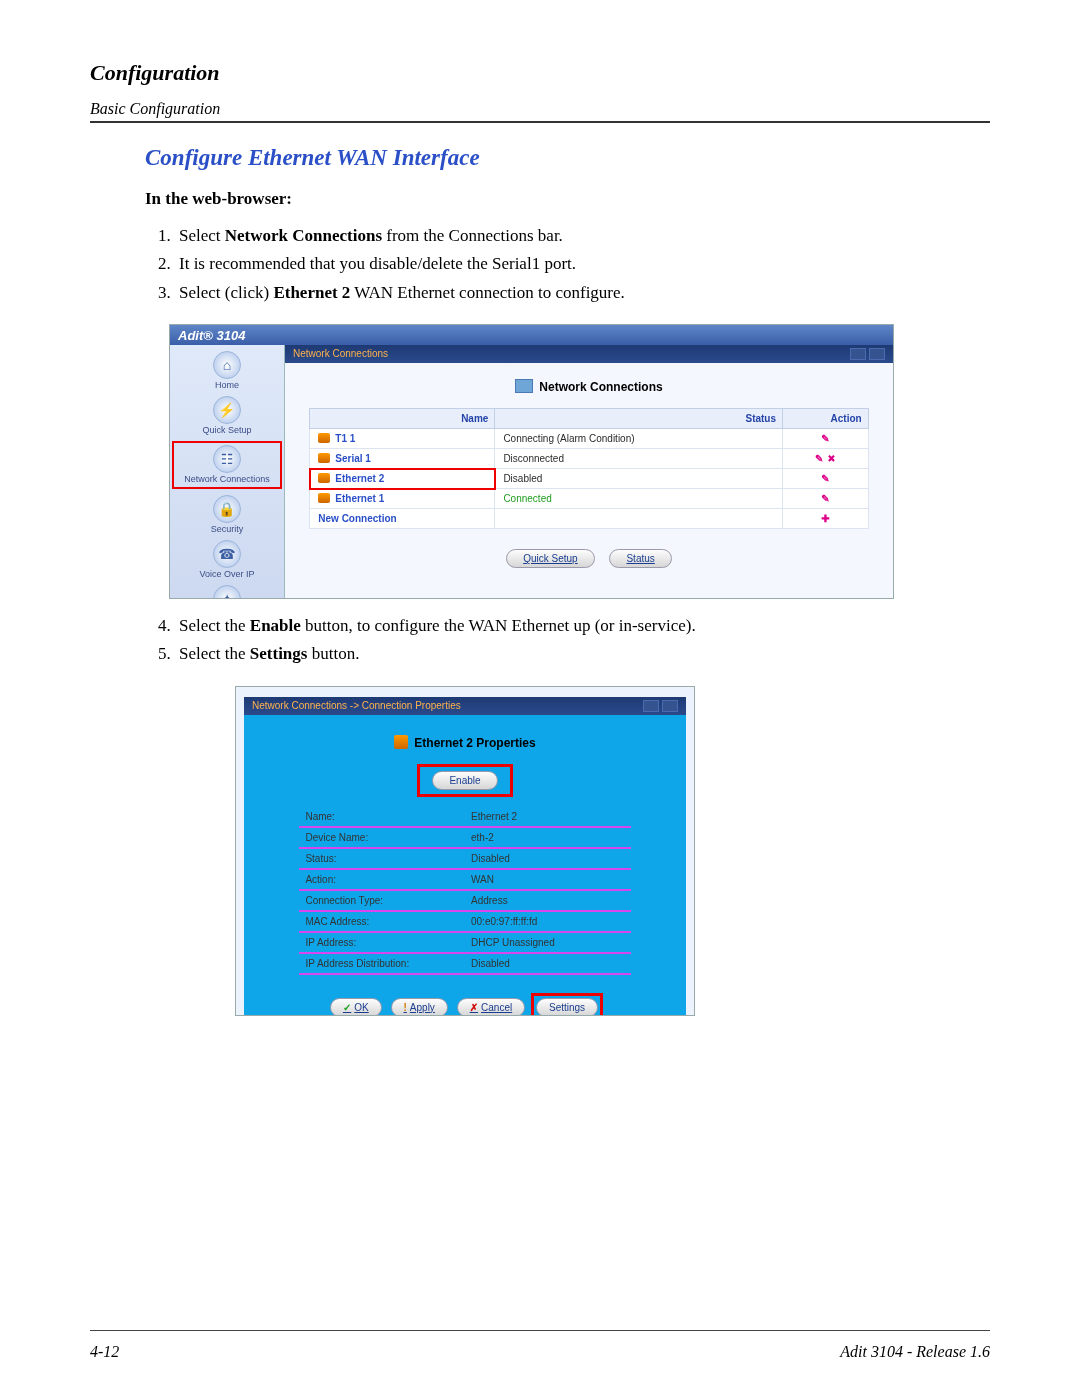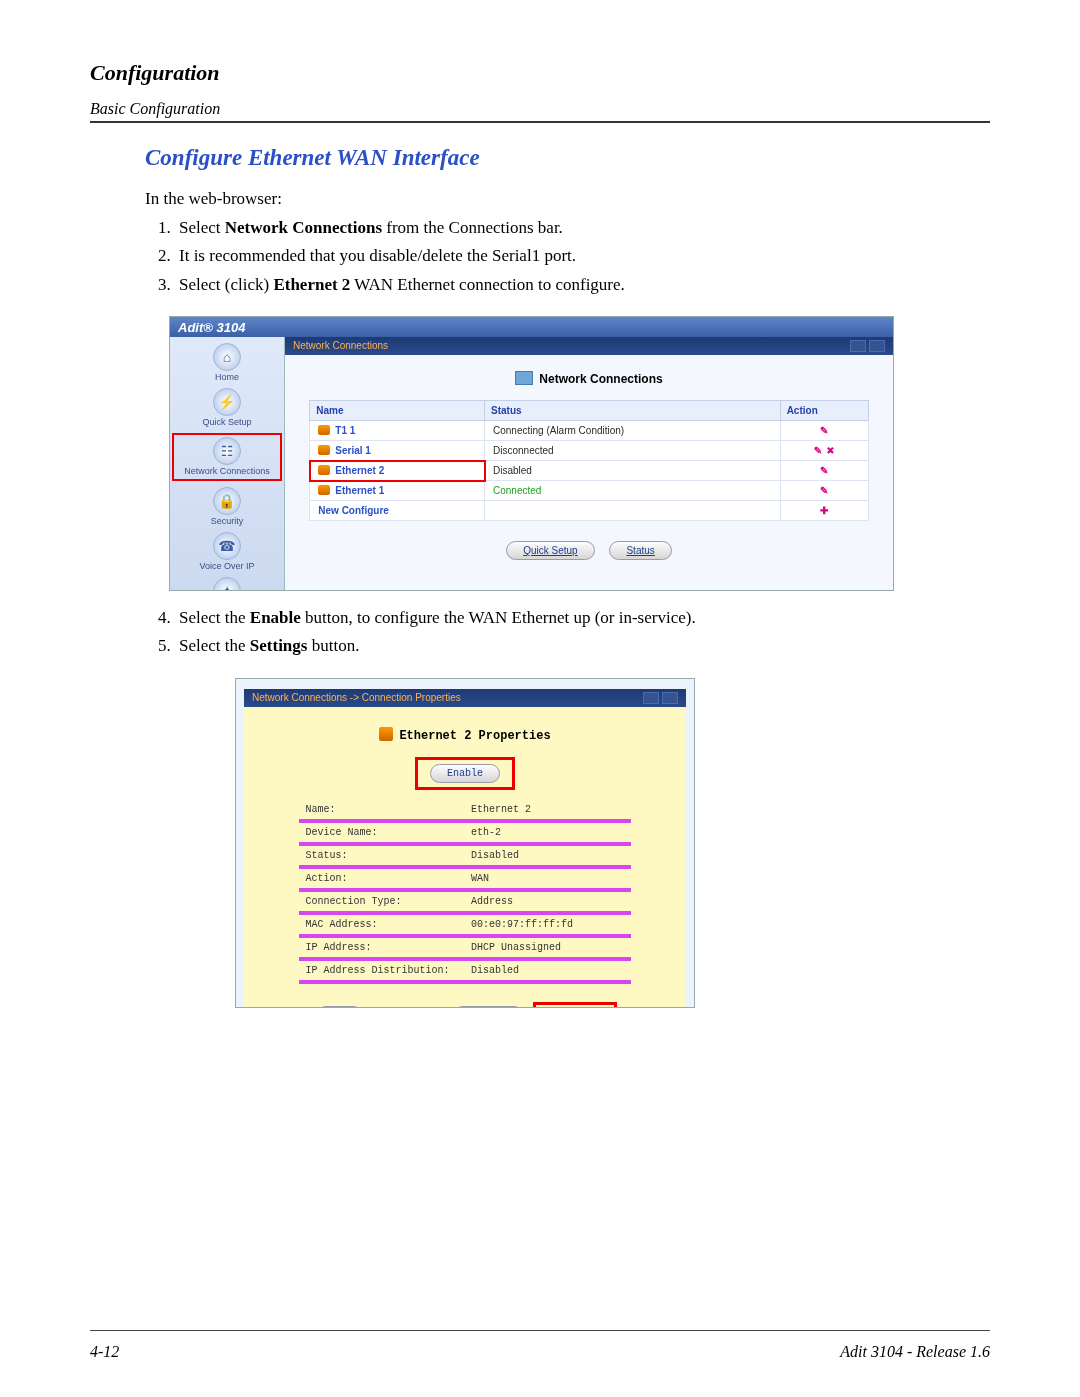--- a/index.html
+++ b/index.html
@@ -9,21 +9,21 @@
     width: 1080px;
     height: 1397px;
     position: relative;
     padding: 60px 90px 40px 90px;
   }
   .header-title { font-size: 22px; font-style: italic; font-weight: bold; margin-bottom: 14px; }
   .header-sub { font-size: 16px; font-style: italic; margin-bottom: 3px; }
   .hr { border-top: 2px solid #333; margin-bottom: 22px; }
   .content { margin-left: 55px; }
   .section-title { font-size: 23px; font-weight: bold; font-style: italic; color: #2a4fc7; margin-bottom: 18px; }
-  .subhead { font-size: 17px; font-weight: normal; margin-bottom: 6px; }
+  .subhead { font-size: 17px; font-weight: bold; margin-bottom: 14px; }
   ol { margin-left: 30px; font-size: 17px; line-height: 1.55; }
   ol li { padding-left: 4px; margin-bottom: 2px; }
   .bold { font-weight: bold; }
 
   
   .shot1 {
     width: 725px; height: 275px; margin: 18px 0 14px 24px;
     border: 1px solid #9aa; position: relative;
     background: linear-gradient(#e3edf9,#d3e1f5 14px,#e9f1fb 14px);
     font-family: Verdana, Arial, sans-serif; font-size: 10px;
@@ -57,21 +57,21 @@
   }
   .crumb .tools { float:right; }
   .crumb .tool { display:inline-block;width:16px;height:12px;background:#34538f;margin-left:3px;border:1px solid #4a6bb0; }
   .pane-title { text-align:center; font-weight:bold; color:#000; font-size:12px; margin:16px 0 14px; }
   .pane-title .ic { display:inline-block;width:18px;height:14px;background:#6fa6d8;margin-right:6px;vertical-align:-2px;border:1px solid #4a7bb0; }
   table.conn {
     width: 92%; margin:0 auto; border-collapse:collapse; font-size:10px;
   }
   table.conn th {
     background:#e9eefb; color:#2443a8; font-weight:bold; font-size:10px;
-    padding:4px 6px; border:1px solid #c3cfe6; text-align:left;
+    padding:4px 6px; border:1px solid #c3cfe6; text-align:right;
   }
   table.conn td { padding:4px 8px; border:1px solid #dce4f2; background:#fff; }
   table.conn td.name { color:#2a4fc7; font-weight:bold; }
   table.conn td.status { color:#2a2a2a; }
   table.conn td.green { color:#1f9e1f; }
   table.conn td.act { text-align:center; }
   .cable { display:inline-block;width:12px;height:10px;background:linear-gradient(#f90,#c60);border-radius:2px;margin-right:5px;vertical-align:-1px; }
   .wand { color:#d08; font-weight:bold; }
   .wand2 { color:#d08; margin-left:4px; }
   .hl-red { outline:2px solid #e00; outline-offset:-1px; }
@@ -90,31 +90,31 @@
     font-family:Verdana,Arial,sans-serif; font-size:10px;
     background:#edf3fc; overflow:hidden;
   }
   .shot2 .crumb2 {
     margin:10px 8px 0; background:linear-gradient(#1e3a74,#2a4a8c);
     color:#ffb24d; padding:3px 8px; height:18px; font-size:10px;
   }
   .shot2 .crumb2 .tools{float:right;}
   .shot2 .crumb2 .tool{display:inline-block;width:16px;height:12px;background:#34538f;margin-left:3px;border:1px solid #4a6bb0;}
   .shot2 .inner {
-    margin:0 8px 8px; background:#fef9c3; padding:10px 14px 14px;font-family:Liberation Mono, monospace;
+    margin:0 8px 8px; background:#0ea5e9; padding:10px 14px 14px;
   }
   .prop-title { text-align:center; font-weight:bold; font-size:12px; margin:10px 0 14px; }
   .prop-title .pc{display:inline-block;width:14px;height:14px;background:linear-gradient(#f90,#c60);margin-right:6px;vertical-align:-2px;border-radius:2px;}
   .enablewrap { text-align:center; margin-bottom:10px; }
   .enablewrap .redbox { display:inline-block; border:3px solid #e00; padding:4px 6px; }
   table.props {
     width:80%; margin:0 auto 18px; border-collapse:collapse; font-size:10px;
   }
   table.props td {
-    padding:4px 6px; border-bottom:4px solid #d946ef; color:#333;
+    padding:4px 6px; border-bottom:2px solid #d946ef; color:#333;
   }
   table.props td.k { width:50%; }
   .btnrow2 { text-align:center; }
   .btnrow2 .pillbtn{ margin:0 3px; padding:3px 12px; }
   .pillbtn .chk{color:#19a019;font-weight:bold;margin-right:3px;}
   .pillbtn .bang{color:#d07c00;font-weight:bold;margin-right:3px;}
   .pillbtn .x{color:#d01010;font-weight:bold;margin-right:3px;}
   .redwrap{display:inline-block;border:3px solid #e00;padding:2px;}
 
   .footer {
@@ -181,21 +181,21 @@
           <td class="name hl-red"><span class="cable"></span><span>Ethernet 2</span></td>
           <td class="status">Disabled</td>
           <td class="act"><span class="wand">✎</span></td>
         </tr>
         <tr>
           <td class="name"><span class="cable"></span><span>Ethernet 1</span></td>
           <td class="status green">Connected</td>
           <td class="act"><span class="wand">✎</span></td>
         </tr>
         <tr>
-          <td class="newconn">New Configure</td>
+          <td class="newconn">New Connection</td>
               <td></td>
           <td class="act"><span class="wand">✚</span></td>
         </tr>
       </tbody>
         </table>
       <div class="btnrow1">
         <span class="pillbtn">Quick Setup</span>
         <span class="pillbtn">Status</span>
       </div>
     </div>

